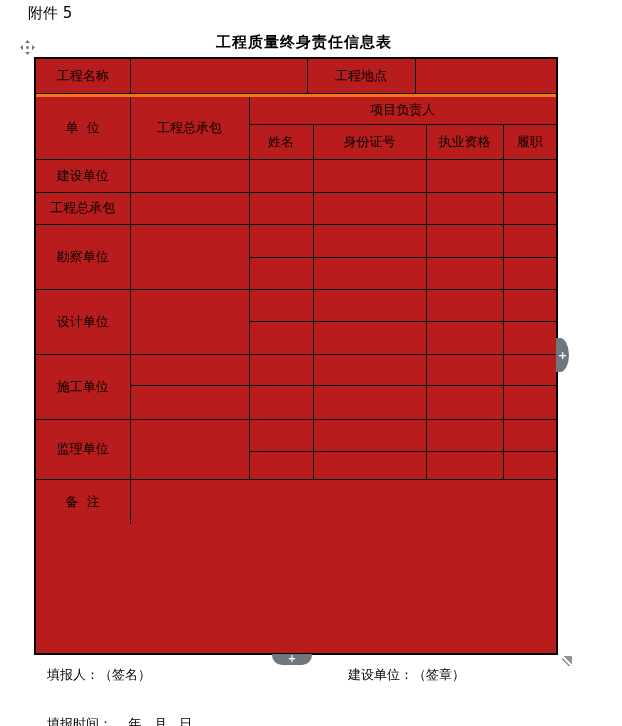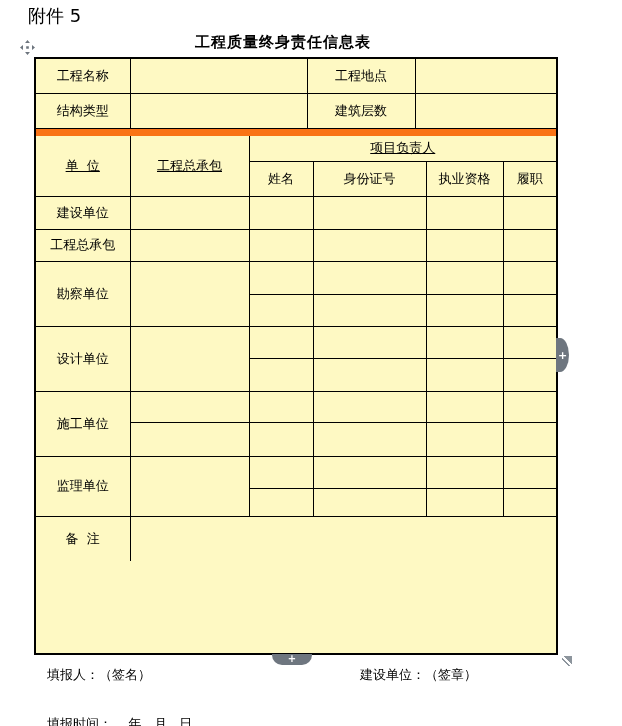--- a/index.html
+++ b/index.html
@@ -1,53 +1,53 @@
 <!DOCTYPE html>
 <html><head>
 <meta charset="utf-8">
 <style>
   html,body{margin:0;padding:0;}
   body{
     width:622px;height:726px;background:#ffffff;position:relative;overflow:hidden;
     font-family:"DejaVu Sans","Liberation Sans",sans-serif;color:#000;
   }
-  .attach{position:absolute;left:28px;top:4px;font-size:18px;white-space:pre;}
-  .title{position:absolute;left:21px;top:33px;width:524px;text-align:center;
+  .attach{position:absolute;left:28px;top:4px;font-size:15px;white-space:pre;}
+  .title{position:absolute;left:42px;top:33px;width:524px;text-align:center;
          font-size:15px;font-weight:700;letter-spacing:1px;white-space:pre;}
   
   .move-handle{position:absolute;left:20px;top:40px;width:15px;height:15px;cursor:move;}
   
   .tablewrap{position:absolute;left:34px;top:57px;width:524px;height:598px;
-             border:2px solid #000;box-sizing:border-box;background:#fef9c3;}
+             border:2px solid #000;box-sizing:border-box;background:#b91c1c;}
   table.grid{border-collapse:collapse;table-layout:fixed;width:100%;}
   table.grid td{
     border-right:1px solid #000;border-bottom:1px solid #000;
     text-align:center;vertical-align:middle;font-size:13px;padding:0 2px;
     overflow:hidden;white-space:pre;
   }
   table.grid td:last-child{border-right:none;}
-  #tableB tr.hr1 td{border-top:7px solid #f97316;text-decoration:underline;}
+  #tableB tr.hr1 td{border-top:3px solid #f97316;}
   #tableB tr.last td{border-bottom:none;}
   .sectionrow{height:31px;line-height:31px;text-align:center;font-size:13px;white-space:pre;}
   
   .col-insert{position:absolute;left:556px;top:338px;width:13px;height:34px;
               background:#6e767f;border-radius:0 9px 9px 0 / 0 17px 17px 0;
               display:flex;align-items:center;justify-content:center;cursor:pointer;}
   .col-insert span{color:#fff;font-size:11px;font-weight:700;line-height:1;}
   
   .row-insert{position:absolute;left:272px;top:654px;width:40px;height:11px;
               background:#6e767f;border-radius:0 0 10px 10px;
               display:flex;align-items:center;justify-content:center;cursor:pointer;}
   .row-insert span{color:#fff;font-size:10px;font-weight:700;line-height:1;margin-top:-2px;}
   
   .resize-handle{position:absolute;left:562px;top:656px;width:10px;height:10px;cursor:nwse-resize;
               background:linear-gradient(225deg,#8d959d 42%,#ffffff 42% 56%,#8d959d 56% 70%,#ffffff 70%);}
   .f-line{position:absolute;font-size:13px;white-space:pre;}
   .f-filler{left:47px;top:666px;text-align:center;}
-  .f-builder{left:360px;top:666px;}
+  .f-builder{left:348px;top:666px;}
   .f-date{left:47px;top:715px;}
 </style>
 </head>
 <body>
 
 <div>
 
   <div class="attach">附件 5</div>
   <div class="title">工程质量终身责任信息表</div>
 
@@ -64,26 +64,20 @@
           <col style="width:94px">
           <col style="width:177px">
           <col style="width:108px">
           <col>
         </colgroup>
       <tbody>
           <tr style="height:34px">
         <td>工程名称</td>
         <td></td>
         <td>工程地点</td>
-        <td></td>
-      </tr>
-      <tr style="height:35px">
-        <td>结构类型</td>
-        <td></td>
-        <td>建筑层数</td>
         <td></td>
       </tr>
     </tbody>
       </table>
 
 
     <table class="grid" id="tableB">
       <colgroup>
           <col style="width:94px">
           <col style="width:119px">

